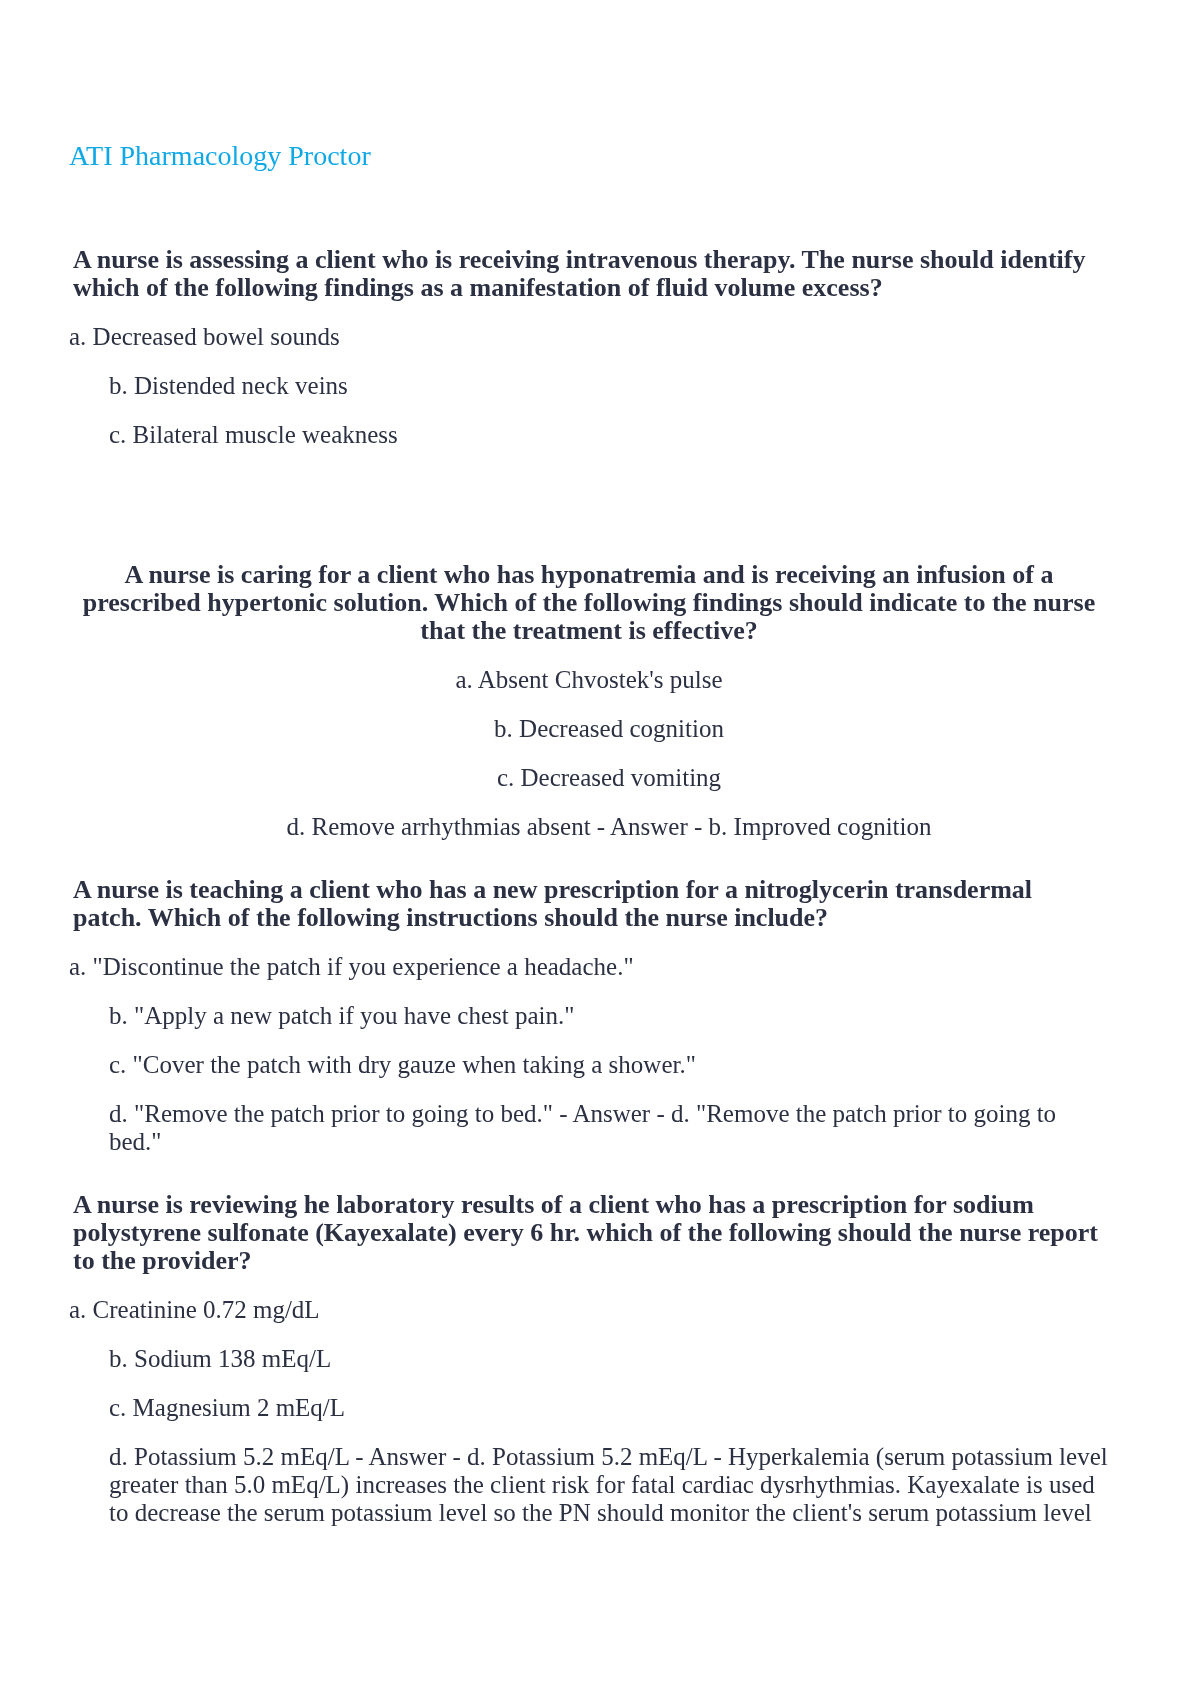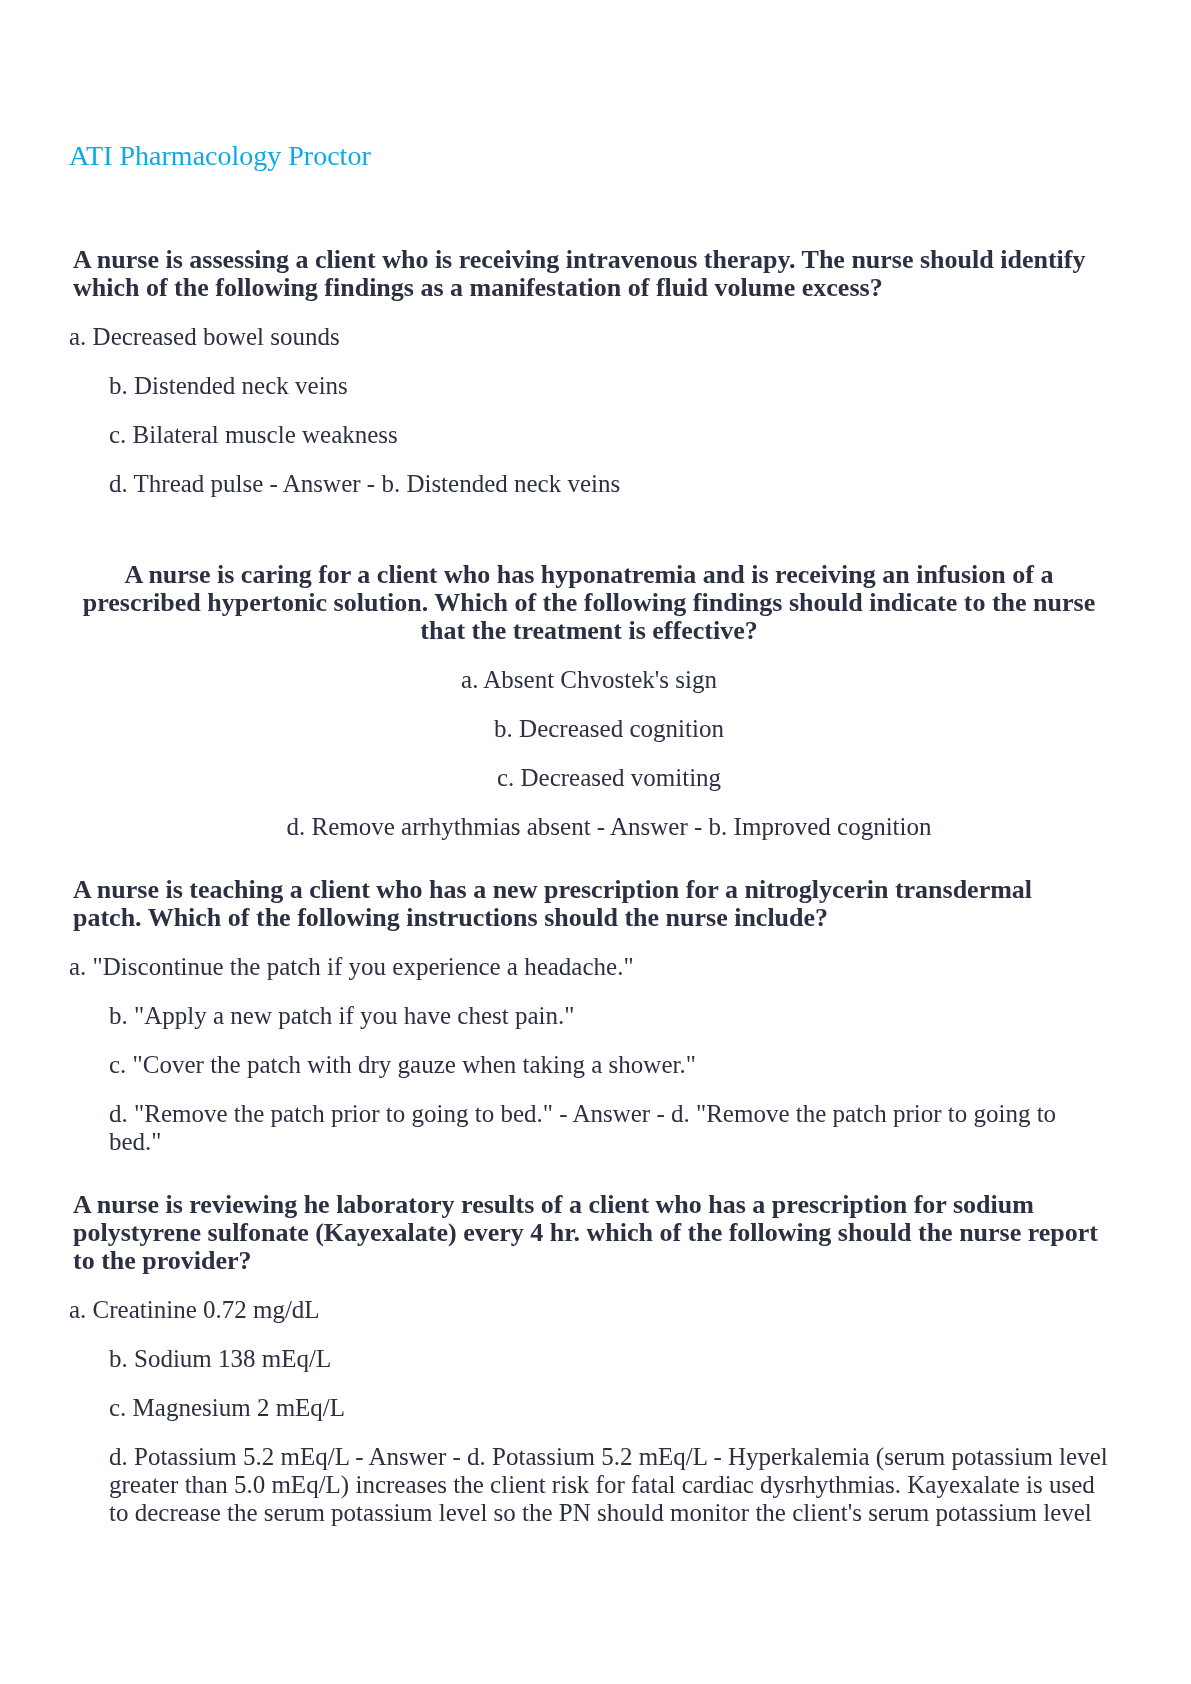--- a/index.html
+++ b/index.html
@@ -63,46 +63,45 @@
 <div class="page">
 
   <h1 class="doc-title">ATI Pharmacology Proctor</h1>
 
   <div class="question-block" style="top:242px;">
     <p class="question-text">A nurse is assessing a client who is receiving intravenous therapy. The nurse should identify which of the following findings as a manifestation of fluid volume excess?</p>
     <div class="options">
       <p class="option">a. Decreased bowel sounds</p>
       <p class="option">b. Distended neck veins</p>
       <p class="option">c. Bilateral muscle weakness</p>
-      <p class="option">d. Thread pulse - Answer - b. Distended neck veins</p>
     </div>
   </div>
 
   <div class="question-block" style="top:557px;text-align:center;">
     <p class="question-text">A nurse is caring for a client who has hyponatremia and is receiving an infusion of a prescribed hypertonic solution. Which of the following findings should indicate to the nurse that the treatment is effective?</p>
     <div class="options">
-      <p class="option">a. Absent Chvostek's sign</p>
+      <p class="option">a. Absent Chvostek's pulse</p>
       <p class="option">b. Decreased cognition</p>
       <p class="option">c. Decreased vomiting</p>
       <p class="option">d. Remove arrhythmias absent - Answer - b. Improved cognition</p>
     </div>
   </div>
 
   <div class="question-block" style="top:872px;">
     <p class="question-text">A nurse is teaching a client who has a new prescription for a nitroglycerin transdermal patch. Which of the following instructions should the nurse include?</p>
     <div class="options">
       <p class="option">a. "Discontinue the patch if you experience a headache."</p>
       <p class="option">b. "Apply a new patch if you have chest pain."</p>
       <p class="option">c. "Cover the patch with dry gauze when taking a shower."</p>
       <p class="option">d. "Remove the patch prior to going to bed." - Answer - d. "Remove the patch prior to going to bed."</p>
     </div>
   </div>
 
   <div class="question-block" style="top:1187px;">
-    <p class="question-text">A nurse is reviewing he laboratory results of a client who has a prescription for sodium polystyrene sulfonate (Kayexalate) every 4 hr. which of the following should the nurse report to the provider?</p>
+    <p class="question-text">A nurse is reviewing he laboratory results of a client who has a prescription for sodium polystyrene sulfonate (Kayexalate) every 6 hr. which of the following should the nurse report to the provider?</p>
     <div class="options">
       <p class="option">a. Creatinine 0.72 mg/dL</p>
       <p class="option">b. Sodium 138 mEq/L</p>
       <p class="option">c. Magnesium 2 mEq/L</p>
       <p class="option">d. Potassium 5.2 mEq/L - Answer - d. Potassium 5.2 mEq/L - Hyperkalemia (serum potassium level greater than 5.0 mEq/L) increases the client risk for fatal cardiac dysrhythmias. Kayexalate is used to decrease the serum potassium level so the PN should monitor the client's serum potassium level</p>
     </div>
   </div>
 
 </div>
 

